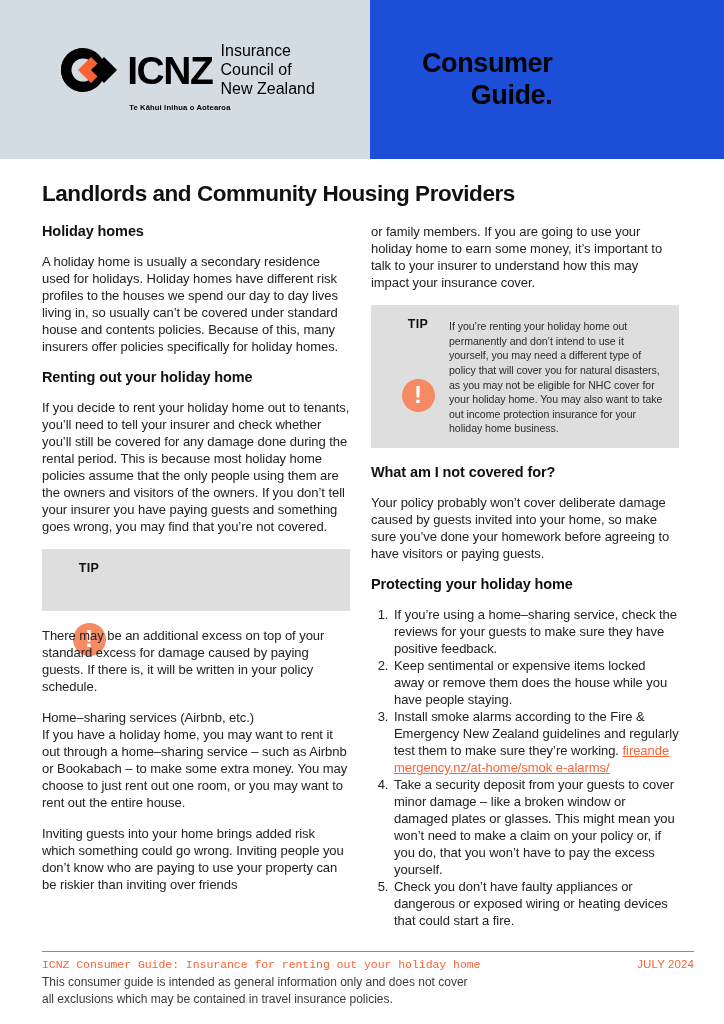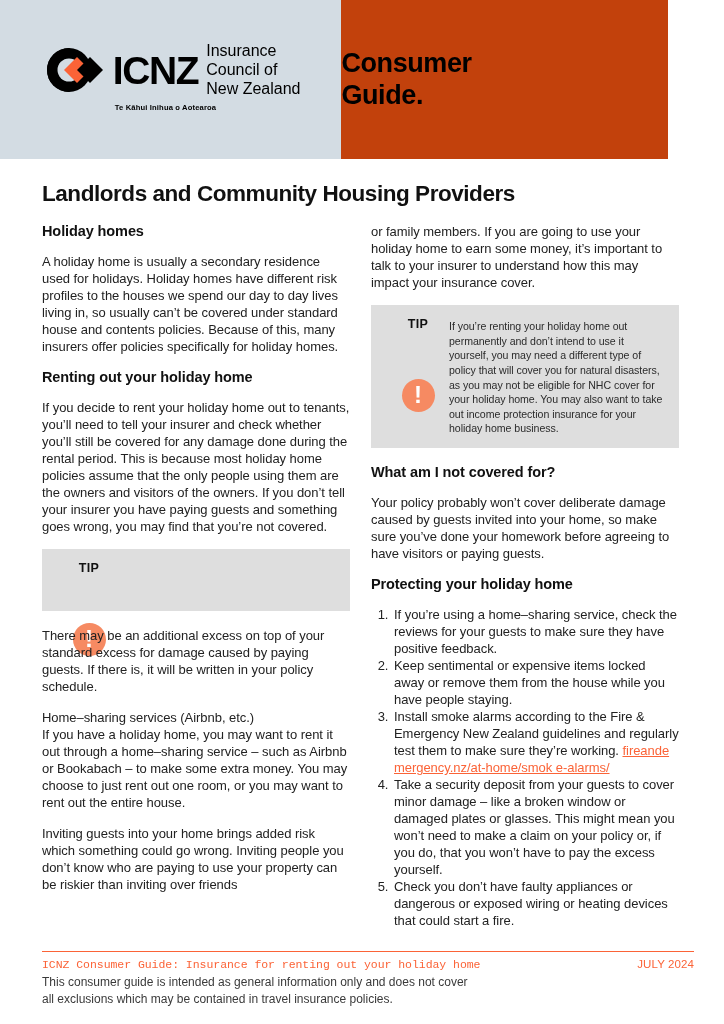--- a/index.html
+++ b/index.html
@@ -12,37 +12,39 @@
     height: 1024px;
     font-family: "Liberation Sans", sans-serif;
     color: #1a1a1a;
     overflow: hidden;
     position: relative;
   }
 
   
   .header {
     display: flex;
-    width: 668px;
+    width: 724px;
     height: 159px;
   }
   .header-left {
     width: 370px;
     background: #d3dce3;
     display: flex;
     align-items: center;
     justify-content: center;
     position: relative;
   }
   .header-right {
     width: 354px;
-    background: #c2410c;
-    display: flex;
-    align-items: center;
+    background: #1d4ed8;
+    display: flex;
+    align-items: center;
+    padding-left: 52px;
     box-sizing: border-box;
+    text-align: right;
   }
   .guide-title {
     font-size: 27px;
     font-weight: bold;
     line-height: 1.18;
     letter-spacing: -0.4px;
     color: #000;
     white-space: pre-line;
   }
 
@@ -299,21 +301,21 @@
         <div class="tip-text">If you’re renting your holiday home out permanently and don’t intend to use it yourself, you may need a different type of policy that will cover you for natural disasters, as you may not be eligible for NHC cover for your holiday home. You may also want to take out income protection insurance for your holiday home business.</div>
       </div>
 
       <h2 class="sec" style="margin-top:4px;">What am I not covered for?</h2>
       <p class="body">Your policy probably won’t cover deliberate damage caused by guests invited into your home, so make sure you’ve done your homework before agreeing to have visitors or paying guests.</p>
 
       <h2 class="sec spaced">Protecting your holiday home</h2>
 
       <ol class="numlist" id="protect-list">
           <li><span>If you’re using a home–sharing service, check the reviews for your guests to make sure they have positive feedback.</span></li>
-          <li><span>Keep sentimental or expensive items locked away or remove them from the house while you have people staying.</span></li>
+          <li><span>Keep sentimental or expensive items locked away or remove them does the house while you have people staying.</span></li>
           <li><span>Install smoke alarms according to the Fire &amp; Emergency New Zealand guidelines and regularly test them to make sure they’re working. </span><a class="link" href="#">fireandemergency.nz/at-home/smok e-alarms/ </a></li>
           <li><span>Take a security deposit from your guests to cover minor damage – like a broken window or damaged plates or glasses. This might mean you won’t need to make a claim on your policy or, if you do, that you won’t have to pay the excess yourself.</span></li>
           <li><span>Check you don’t have faulty appliances or dangerous or exposed wiring or heating devices that could start a fire.</span></li>
         </ol>
     </div>
 
   </div>
 </div>
 
 <div class="footer">

